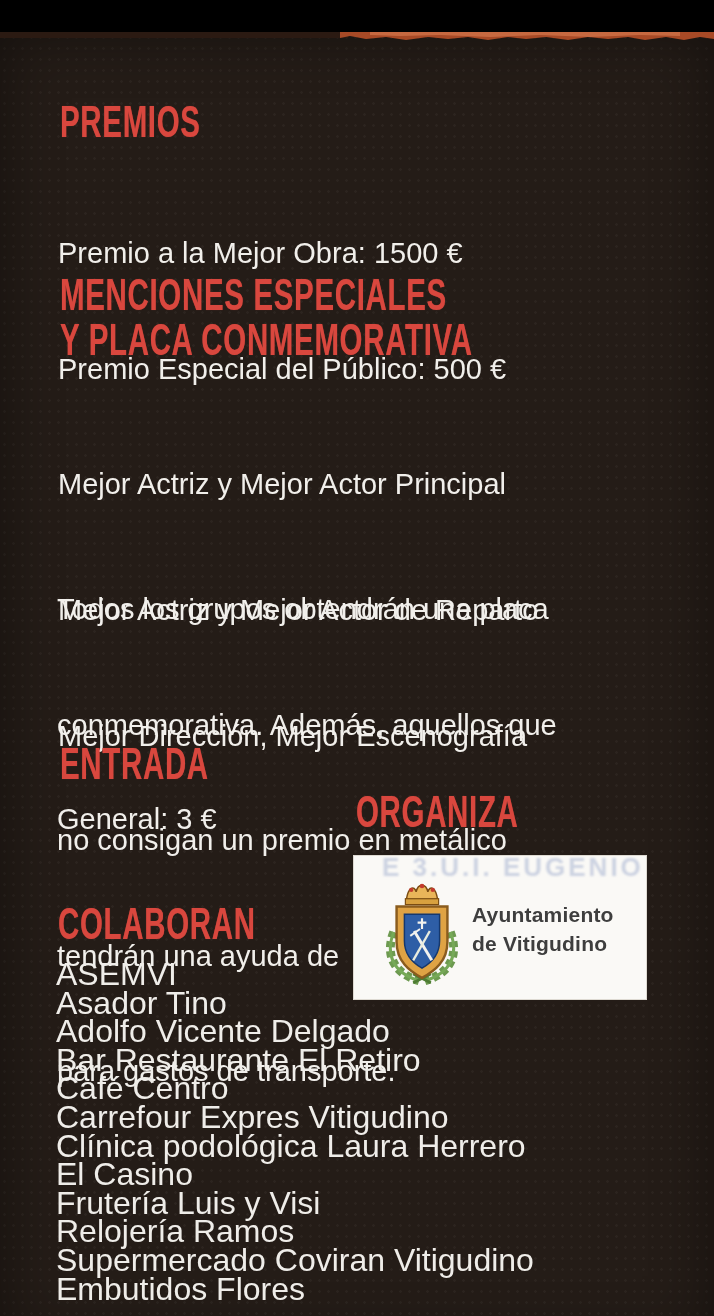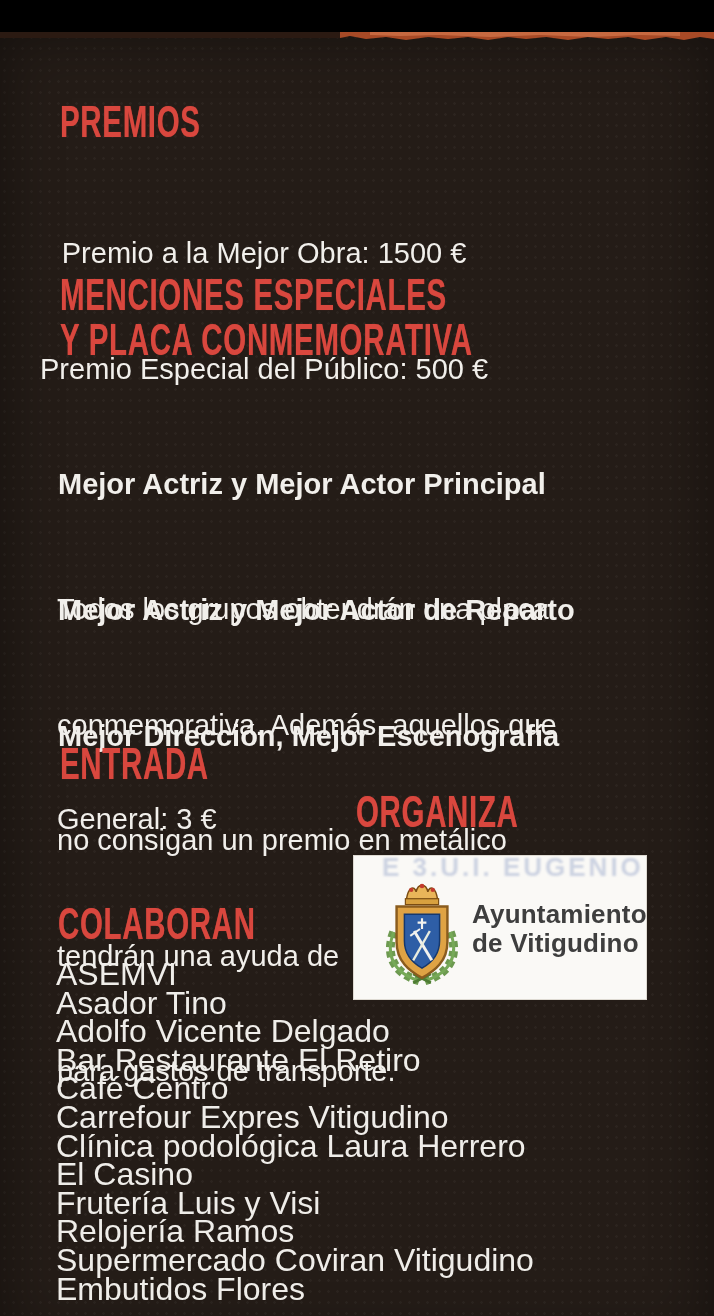--- a/index.html
+++ b/index.html
@@ -15,57 +15,57 @@
   
   .h-red{
     position:absolute;color:#d9473e;font-weight:bold;font-size:44px;line-height:45px;
     letter-spacing:1px;white-space:nowrap;transform:scaleX(0.67);transform-origin:left top;
     text-shadow:0 0 1px rgba(217,71,62,0.6);
   }
   
   .body-txt{
     position:absolute;color:#f1efeb;font-size:29px;line-height:38.5px;white-space:pre-wrap;
   }
-  .menciones-lines{line-height:42px;font-weight:bold;}
+  .menciones-lines{line-height:42px;}
   .list-txt{
     position:absolute;color:#efede9;font-size:32px;line-height:28.6px;white-space:nowrap;
   }
   
   .top-left-band{position:absolute;left:0;top:0;width:348px;height:6px;background:#2b1a12;}
   .top-right-band{position:absolute;left:340px;top:0;width:374px;height:10px;}
   .bottom-band{position:absolute;left:0;top:1305px;width:714px;height:11px;background:#130e0b;}
   
   .logo-card{
     position:absolute;left:353px;top:823px;width:294px;height:145px;
     background:#faf9f6;border:1px solid #dedad2;box-sizing:border-box;overflow:hidden;
   }
   .logo-card .crest{position:absolute;left:24px;top:16px;width:88px;height:116px;}
   .org-name{
-    position:absolute;left:118px;top:44px;color:#3e3e3e;font-size:26px;line-height:29px;
+    position:absolute;left:118px;top:44px;color:#3e3e3e;font-size:21px;line-height:29px;
     font-weight:bold;letter-spacing:0.2px;white-space:nowrap;
   }
   .bleed{
     position:absolute;left:28px;top:-4px;color:rgba(110,130,185,0.32);
     font-size:26px;font-weight:bold;letter-spacing:3px;white-space:nowrap;filter:blur(1px);
   }
 </style>
 </head>
 <body>
 
 <div class="page">
 
   <div class="top-left-band"></div>
   <svg class="top-right-band" viewBox="0 0 374 10" preserveAspectRatio="none">
     <path d="M0,0 H374 V7 L360,5 L344,8 L326,5 L305,8 L288,5 L268,7 L248,5 L228,8 L206,5 L186,7 L168,5 L148,8 L128,5 L108,7 L88,5 L66,8 L46,5 L26,7 L10,4 L0,6 Z" fill="#a84a26"></path>
     <path d="M30,0 H340 V4 L300,3 L250,5 L200,3 L150,5 L100,3 L60,4 L30,3 Z" fill="#d2744a" opacity="0.75"></path>
   </svg>
   <div class="bottom-band"></div>
 
   <div class="h-red" style="left:60px;top:67px;">PREMIOS</div>
-  <div class="body-txt" style="left:40px;top:125px;text-align:center;">
+  <div class="body-txt" style="left:58px;top:125px;">
     <div>Premio a la Mejor Obra: 1500 €</div>
     <div>Premio Especial del Público: 500 €</div>
   </div>
 
   <div class="h-red" style="left:60px;top:240px;">
     <div>MENCIONES ESPECIALES</div>
     <div>Y PLACA CONMEMORATIVA</div>
   </div>
   <div class="body-txt menciones-lines" style="left:58px;top:347px;">
     <div>Mejor Actriz y Mejor Actor Principal</div>

